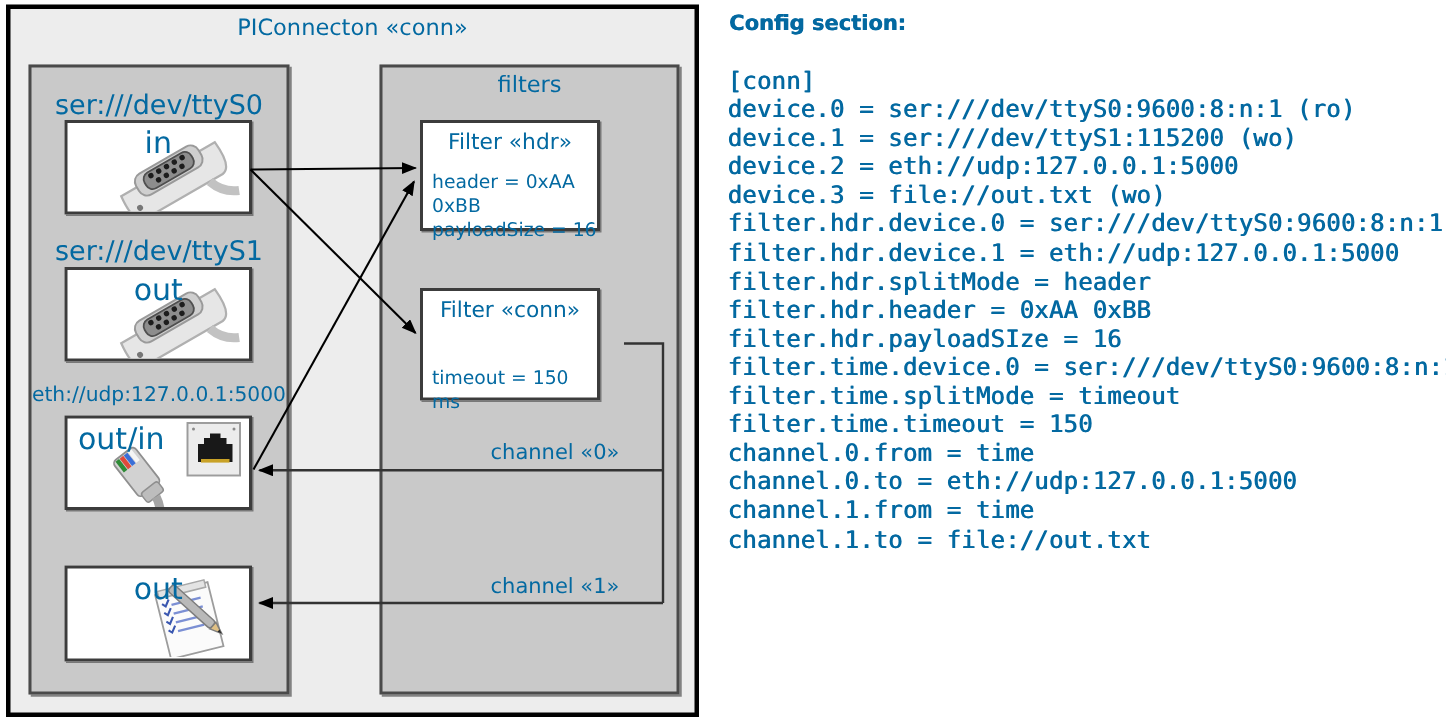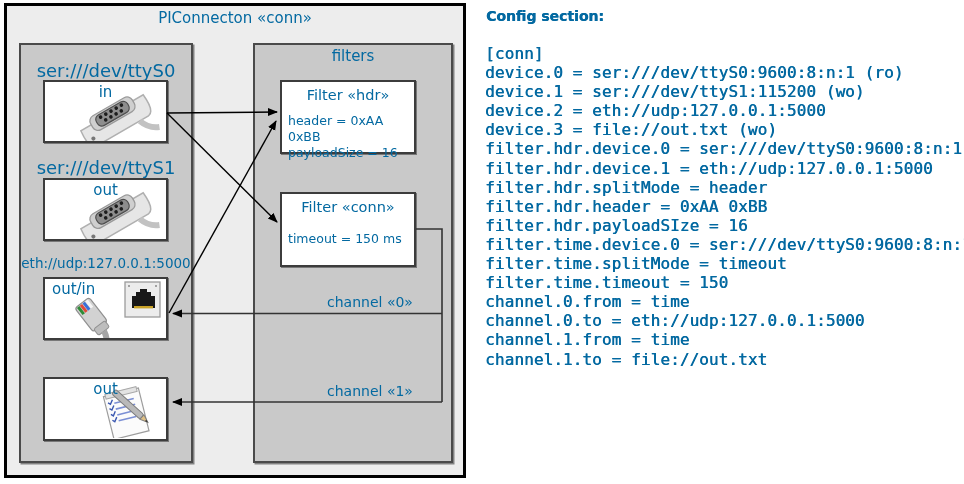--- a/index.html
+++ b/index.html
@@ -15,32 +15,32 @@
          border:2px solid #4a4a4a;box-shadow:1.5px 1.5px 0 rgba(0,0,0,.45);}
   .devices-panel{left:19px;top:43px;width:174px;height:420px;}
   .filters-panel{left:253px;top:43px;width:200px;height:420px;}
   .panel-title{position:absolute;left:253px;top:47px;width:200px;text-align:center;
                font-size:15px;}
 
   .dev-label{position:absolute;left:19px;width:174px;text-align:center;font-size:18px;}
   .dev-label.small{font-size:13.5px;}
   .dev-box{position:absolute;left:43px;width:125px;height:63px;box-sizing:border-box;
            background:#fff;border:2px solid #3c3c3c;box-shadow:1px 1px 0 rgba(0,0,0,.4);}
-  .port-label{position:absolute;top:1px;left:0;width:100%;text-align:center;font-size:15px;}
+  .port-label{position:absolute;top:1px;left:0;width:100%;text-align:center;font-size:20px;}
   .port-label.left{width:auto;left:7px;text-align:left;}
   .dev-icon{position:absolute;left:0;top:0;width:121px;height:59px;}
 
-  .filter-box{position:absolute;left:280px;width:136px;box-sizing:border-box;
+  .filter-box{position:absolute;left:280px;width:120px;box-sizing:border-box;
               background:#fff;border:2px solid #3c3c3c;box-shadow:1px 1px 0 rgba(0,0,0,.4);}
   .filter-hdr{top:80px;height:74px;}
   .filter-time{top:192px;height:75px;}
   .filter-name{margin-top:5px;text-align:center;font-size:14.5px;}
   .filter-props{margin:0;padding:0 0 0 6px;font-size:12.5px;line-height:16px;}
   .filter-hdr .filter-props{margin-top:10px;}
-  .filter-time .filter-props{margin-top:16px;}
+  .filter-time .filter-props{margin-top:29px;}
 
   .channel-label{position:absolute;left:300px;width:140px;text-align:center;font-size:14px;}
   .channel-0-label{top:294px;}
   .channel-1-label{top:383px;}
 
   .lines-svg{position:absolute;left:0;top:0;width:480px;height:484px;pointer-events:none;}
 
   
   .config-heading{position:absolute;left:486px;top:8px;font-size:14px;font-weight:bold;
                   font-family:"DejaVu Sans",sans-serif;text-shadow:.4px 0 0 currentColor;}

